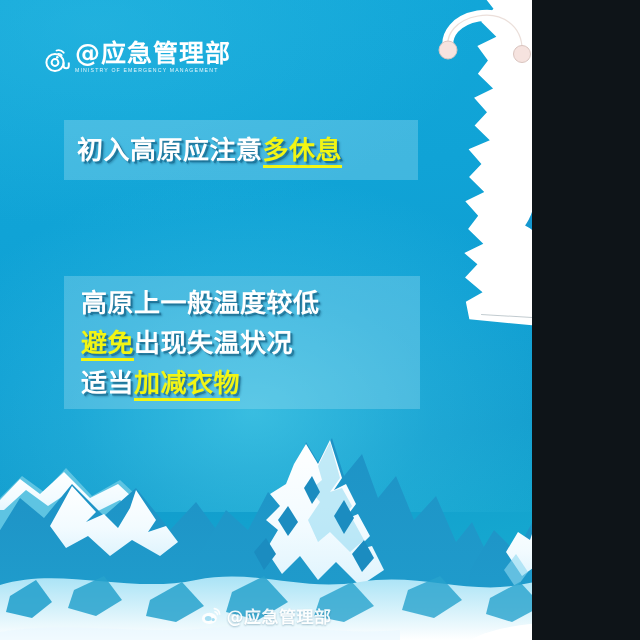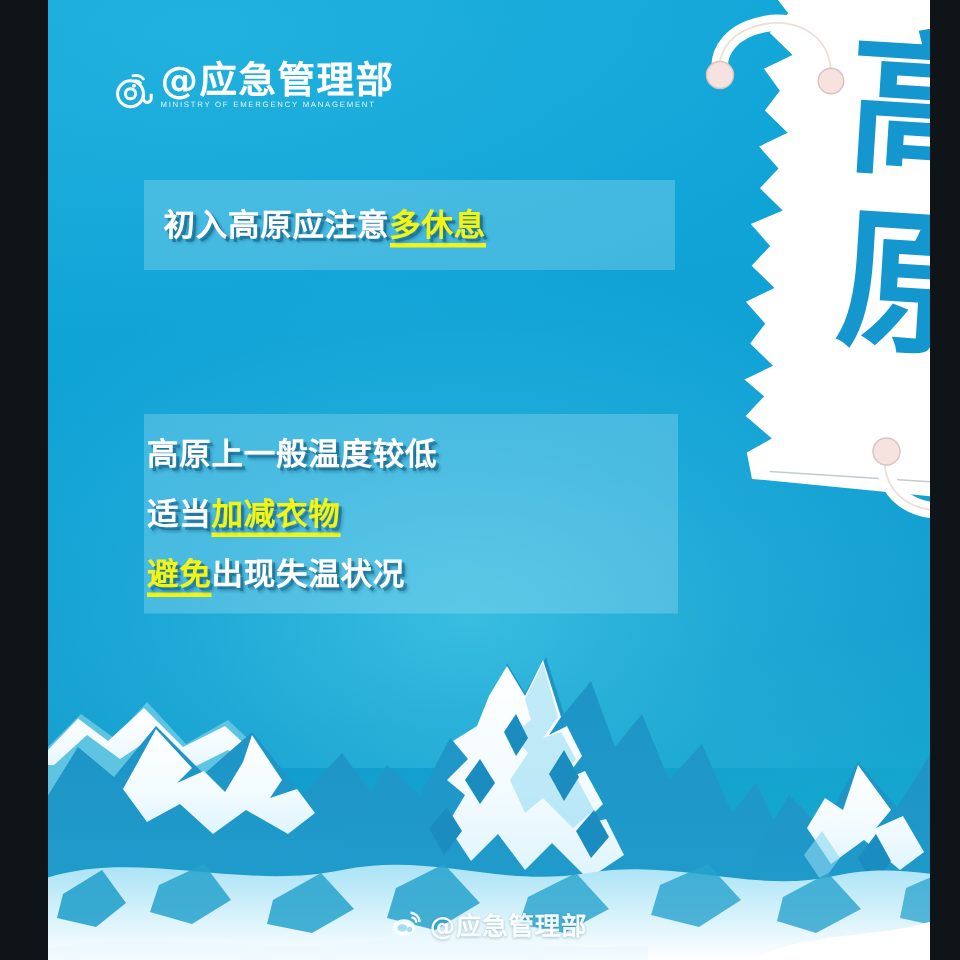--- a/index.html
+++ b/index.html
@@ -7,25 +7,24 @@
     margin: 0;
     padding: 0;
     background: #0e1418;
   }
   body {
     font-family: "Liberation Sans", "DejaVu Sans", sans-serif;
   }
 
   .poster {
     position: relative;
-    width: 588px;
+    width: 532px;
     height: 640px;
     overflow: hidden;
     background: linear-gradient(170deg, #13a8d9 0%, #10a3d6 32%, #0f9fd3 52%, #119ccd 70%, #15a7cf 86%, #1fb0cf 100%);
-    margin-left: 32px;
   }
 
   
   .sky-glow {
     position: absolute;
     left: -10%;
     top: 28%;
     width: 120%;
     height: 52%;
     background: radial-gradient(ellipse at 48% 70%, rgba(90,215,238,0.55) 0%, rgba(70,200,232,0.25) 38%, rgba(20,165,215,0) 72%);
@@ -159,33 +158,33 @@
     flex-direction: column;
     justify-content: center;
   }
   .band-1 { left: 64px; top: 120px; width: 354px; height: 60px; }
   .band-2 { left: 64px; top: 199px; width: 351px; height: 57px; }
   .band-3 { left: 64px; top: 276px; width: 356px; height: 133px; }
 
   .line {
     font-family: "DejaVu Sans", "Liberation Sans", sans-serif;
     font-weight: 700;
-    font-size: 21px;
+    font-size: 26px;
     line-height: 42px;
     color: #ffffff;
     white-space: nowrap;
     padding-left: 12px;
     letter-spacing: 0.5px;
     text-shadow:
        2px 2px 0 rgba(0,70,105,0.42),
        3px 3px 2px rgba(0,60,95,0.30);
   }
   .band-1 .line, .band-2 .line { padding-left: 13px; }
   .band-3 { padding: 6px 0; }
-  .band-3 .line { padding-left: 2px; line-height: 40px; }
+  .band-3 .line { padding-left: 17px; line-height: 40px; }
 
   .hl {
     color: #f2f513;
     border-bottom: 3px solid #f2f513;
     padding-bottom: 0px;
     text-shadow:
        2px 2px 0 rgba(0,70,105,0.42),
        3px 3px 2px rgba(0,60,95,0.30);
   }
 
@@ -338,22 +337,22 @@
 
   <div class="bands">
 
     <div class="band band-1">
       <div class="line"><span>初入高原应注意</span><span class="hl">多休息</span></div>
     </div>
 
 
     <div class="band band-3">
       <div class="line"><span>高原上一般温度较低</span></div>
+      <div class="line"><span class="hl">避免</span><span>出现失温状况</span></div>
       <div class="line"><span>适当</span><span class="hl">加减衣物</span></div>
-      <div class="line"><span class="hl">避免</span><span>出现失温状况</span></div>
     </div>
 
   </div>
 
   <div class="watermark">
     <div class="wm-icon">
       <svg viewBox="0 0 20 18" aria-hidden="true">
         <ellipse cx="8.4" cy="11.4" rx="7.4" ry="5.6" fill="#ffffff"></ellipse>
         <ellipse cx="7.2" cy="11.6" rx="3.3" ry="2.5" fill="#9fdcf2"></ellipse>
         <circle cx="12.1" cy="12.6" r="1.7" fill="#9fdcf2"></circle>

